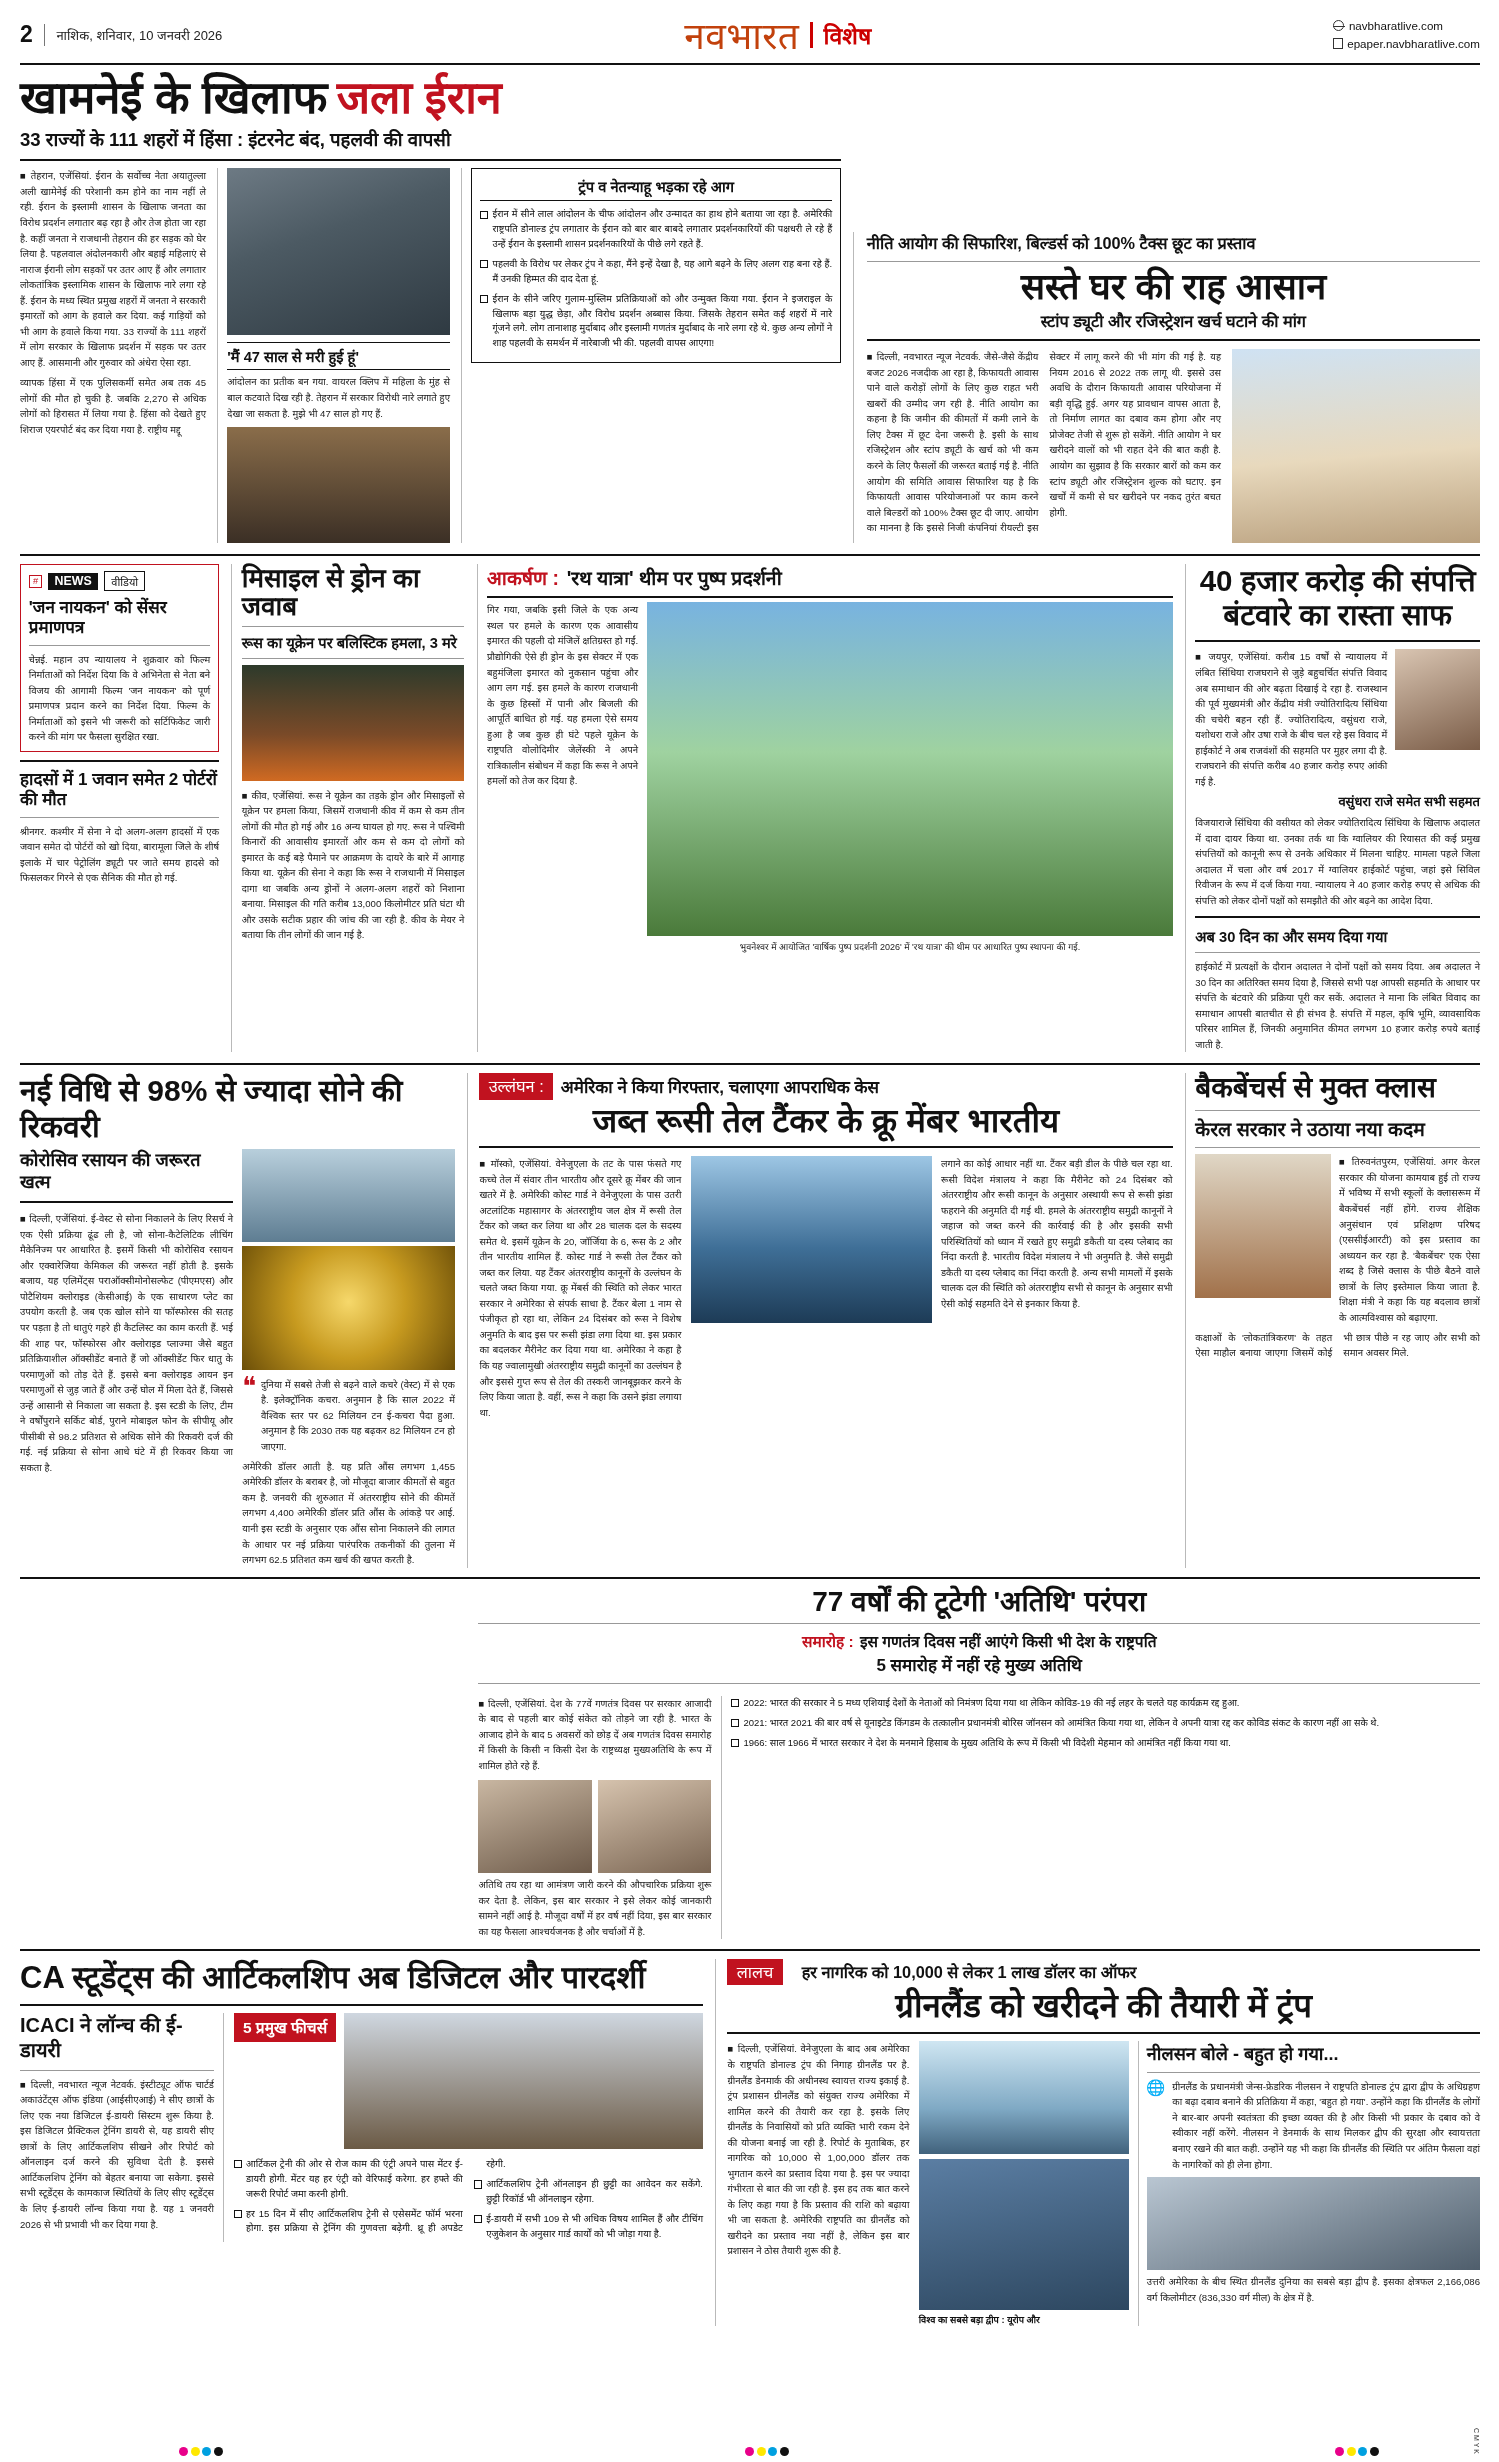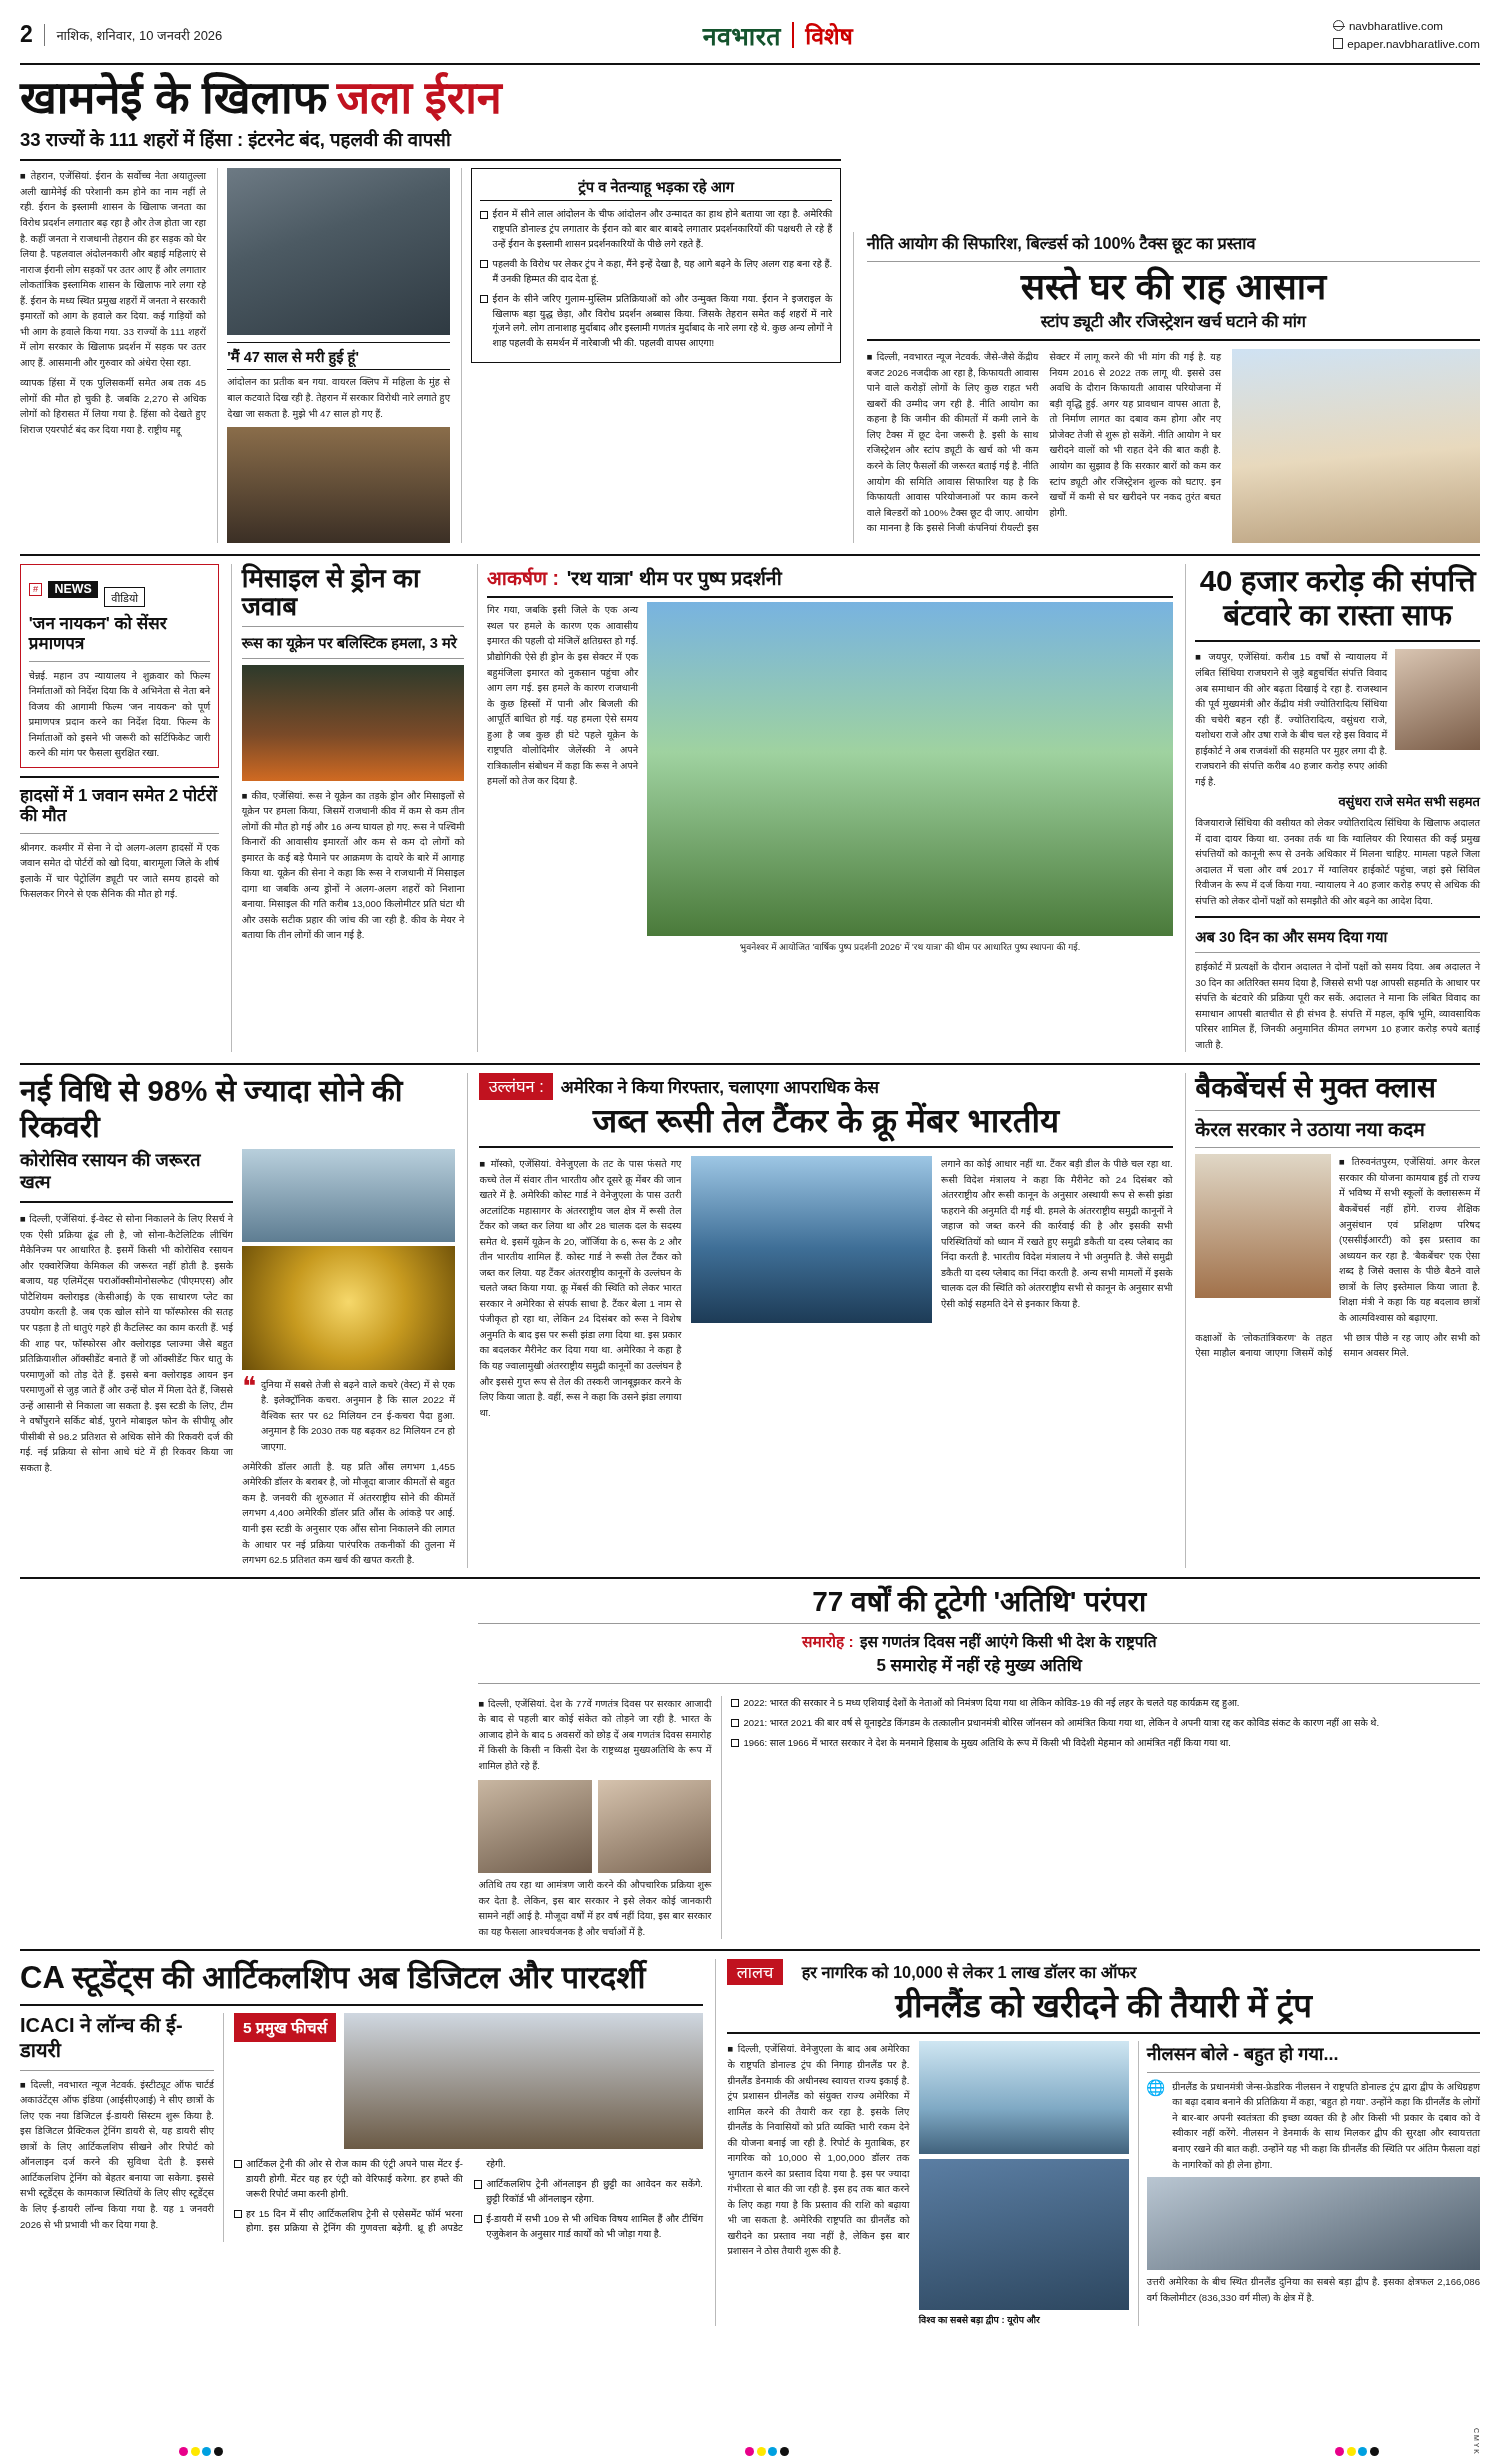--- a/index.html
+++ b/index.html
@@ -22,21 +22,21 @@
     display: flex; align-items: center; justify-content: space-between;
     border-bottom: 2.3px solid #111;
     padding-bottom: 7.8px;
     height: 51px;
   }
   .mast-left { display:flex; align-items:center; gap:11px; }
   .page-num { font-size: 23px; font-weight: bold; color:#111; }
   .vbar { width:1.6px; height:22px; background:#777; }
   .mast-date { font-size: 13px; color:#222; }
   .mast-center { display:flex; align-items:center; gap:11px; }
-  .logo { font-size: 25px; font-weight: bold; color:#14532d; letter-spacing:0.4px; }
+  .logo { font-size: 37px; font-weight: normal; color:#c2410c; letter-spacing:0.4px; }
   .logo-sep { width:2.3px; height:26px; background:#c00; }
   .logo-sub { font-size: 23px; font-weight:bold; color:#c00; }
   .mast-right { font-size: 11.6px; line-height:1.5; color:#111; text-align:left; }
   .mast-right div { display:flex; align-items:center; gap:4.7px; }
   .globe {
     width:11px;height:11px;border-radius:50%;border:1.2px solid #333;
     display:inline-block; position:relative;
   }
   .globe::after{content:"";position:absolute;left:-0.8px;top:4.3px;width:11.6px;height:1.2px;background:#333;}
   .glyph-doc{width:9.3px;height:11px;border:1.2px solid #333;display:inline-block;}
@@ -176,21 +176,21 @@
 
   <div class="hr-thick" style="margin-top:11px;"></div>
 
   <div class="grid">
 
     <div class="c" style="width:199px;">
       <div class="box redbox">
         <div style="display:flex;align-items:center;gap:6.2px;">
           <span style="border:0.8px solid #c1121f;color:#c1121f;font-size:9.3px;padding:0.8px 3.1px;">#</span>
           <span style="background:#111;color:#fff;font-weight:bold;font-size:12.4px;padding:1.6px 6.2px;">NEWS</span>
-          <span style="border:0.8px solid #111;font-size:11px;padding:1.6px 6.2px;margin-top:16px;">वीडियो</span>
+          <span style="border:0.8px solid #111;font-size:11px;padding:1.6px 6.2px;">वीडियो</span>
         </div>
         <div style="font-size:17px;font-weight:bold;line-height:1.2;margin-top:6.2px;">'जन नायकन' को सेंसर प्रमाणपत्र</div>
         <div class="hr-thin"></div>
         <div class="body-txt">चेन्नई. महान उप न्यायालय ने शुक्रवार को फिल्म निर्माताओं को निर्देश दिया कि वे अभिनेता से नेता बने विजय की आगामी फिल्म 'जन नायकन' को पूर्ण प्रमाणपत्र प्रदान करने का निर्देश दिया. फिल्म के निर्माताओं को इसने भी जरूरी को सर्टिफिकेट जारी करने की मांग पर फैसला सुरक्षित रखा.</div>
       </div>
 
       <div class="hr-thick"></div>
       <div style="font-size:17px;font-weight:bold;line-height:1.2;">हादसों में 1 जवान समेत 2 पोर्टरों की मौत</div>
       <div class="hr-thin"></div>
       <div class="body-txt">श्रीनगर. कश्मीर में सेना ने दो अलग-अलग हादसों में एक जवान समेत दो पोर्टरों को खो दिया, बारामूला जिले के शीर्ष इलाके में चार पेट्रोलिंग ड्यूटी पर जाते समय हादसे को फिसलकर गिरने से एक सैनिक की मौत हो गई.</div>

